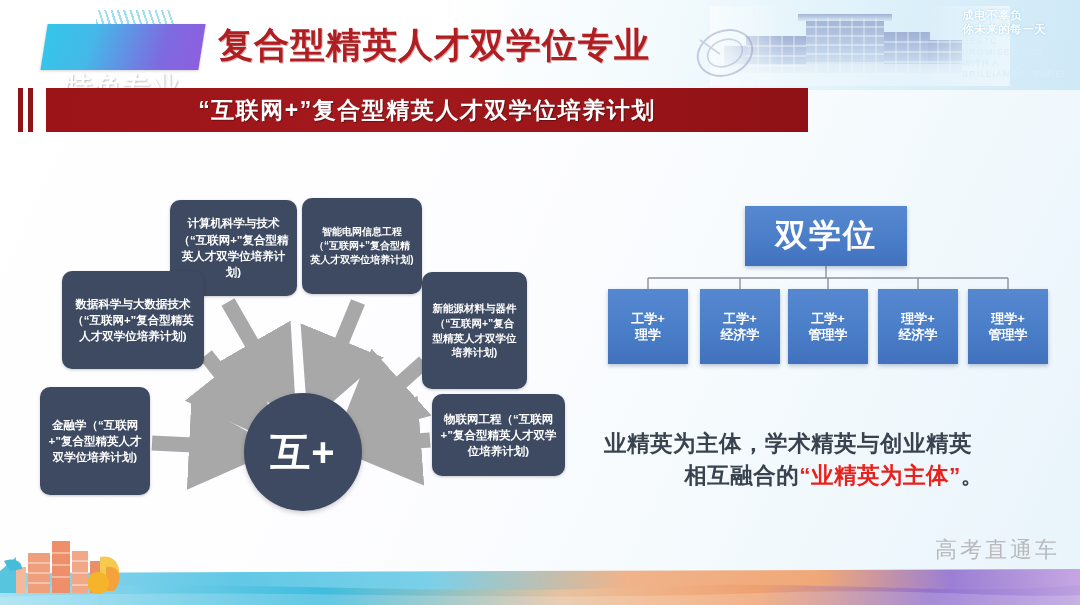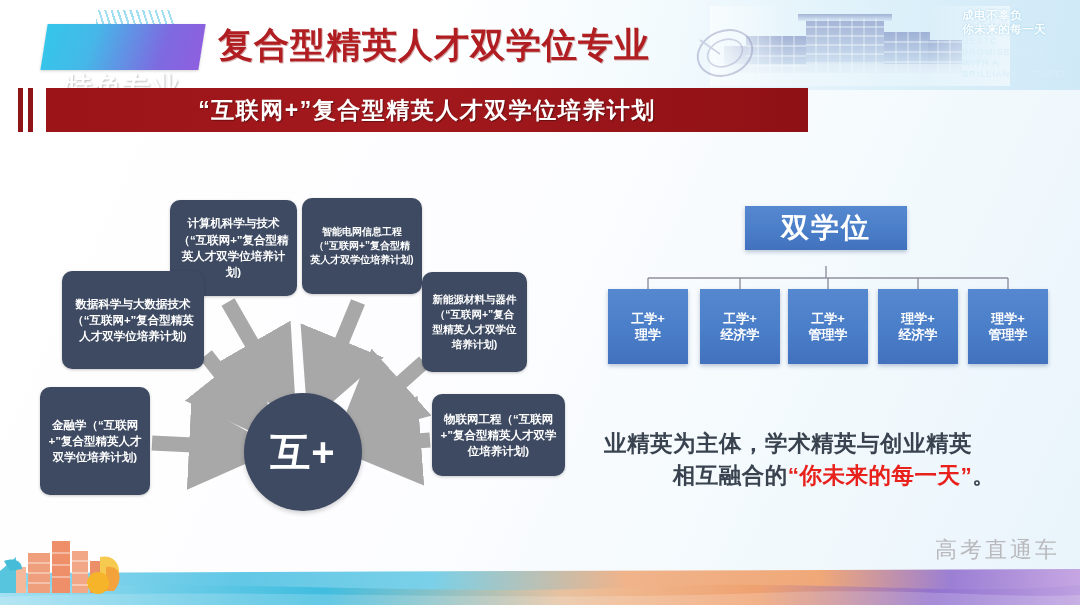--- a/index.html
+++ b/index.html
@@ -54,39 +54,39 @@
 
   
   .diagram { position:absolute; left:0; top:150px; width:600px; height:380px; }
   .node { position:absolute; background:#3d4a61; border-radius:10px; color:#ffffff;
           display:flex; align-items:center; justify-content:center; text-align:center;
           padding:6px 8px; line-height:1.42; font-weight:bold;
           box-shadow:0 1px 3px rgba(0,0,0,.22); }
   .n-cs   { left:170px; top:50px;  width:127px; height:96px; font-size:11.5px; }
   .n-grid { left:302px; top:48px;  width:120px; height:96px; font-size:10px; }
   .n-data { left:62px;  top:121px; width:142px; height:98px; font-size:11.5px; }
-  .n-new  { left:422px; top:122px; width:105px; height:100px; font-size:10.5px; }
+  .n-new  { left:422px; top:122px; width:105px; height:117px; font-size:10.5px; }
   .n-fin  { left:40px;  top:237px; width:110px; height:108px; font-size:11.5px; }
   .n-iot  { left:432px; top:244px; width:133px; height:82px; font-size:11.5px; }
 
   .hub { position:absolute; left:244px; top:243px; width:118px; height:118px;
          border-radius:50%; background:#3d4a61;
          display:flex; align-items:center; justify-content:center;
          color:#ffffff; font-size:40px; font-weight:bold; letter-spacing:1px;
          box-shadow:0 2px 5px rgba(0,0,0,.2); }
 
   .arrows { position:absolute; left:0; top:0; width:600px; height:380px; }
 
   
   .org { position:absolute; left:600px; top:200px; width:480px; height:170px; }
   .bluebox { position:absolute; background:linear-gradient(180deg,#5588cf 0%,#4a7ec8 55%,#4271bd 100%);
              color:#ffffff; font-weight:bold; text-align:center;
              display:flex; align-items:center; justify-content:center;
              line-height:1.22; box-shadow:0 2px 4px rgba(40,70,120,.3); }
-  .b-root { left:145px; top:6px; width:162px; height:44px; font-size:28px; letter-spacing:2px; }
+  .b-root { left:145px; top:6px; width:162px; height:60px; font-size:32px; letter-spacing:2px; }
   .b-leaf { top:89px; width:80px; height:75px; font-size:13px; }
   .b-l0 { left:8px;  } .b-l1 { left:100px; } .b-l2 { left:188px; }
   .b-l3 { left:278px; } .b-l4 { left:368px; }
   .orglines { position:absolute; left:0; top:0; width:480px; height:170px; }
 
   
   .caption { position:absolute; left:604px; top:428px; width:460px;
              font-size:22.5px; font-weight:bold; color:#39434f; line-height:1.42;
              text-align:center; letter-spacing:.5px; }
   .caption .hl { color:#e8211c; }
@@ -260,21 +260,21 @@
     <div class="bluebox b-leaf b-l4">
       <div>
         <div>理学+</div>
         <div>管理学</div>
       </div>
     </div>
   </div>
 
   <div class="caption">
     <div class="l2">业精英为主体，学术精英与创业精英</div>
-    <div class="l3"><span>相互融合的</span><span class="hl">“你未来的每一天”</span><span>。</span></div>
+    <div class="l3"><span>相互融合的</span><span class="hl">“业精英为主体”</span><span>。</span></div>
   </div>
 
   <div class="watermark">高考直通车</div>
 
   <div class="bottomband">
     <svg viewBox="0 0 1080 38" preserveAspectRatio="none" style="width:1080px;height:38px;">
       <defs>
         <linearGradient id="wv1" x1="0" y1="0" x2="1" y2="0">
           <stop offset="0%" stop-color="#8fd8ee"></stop>
             <stop offset="22%" stop-color="#62c8e6"></stop>

